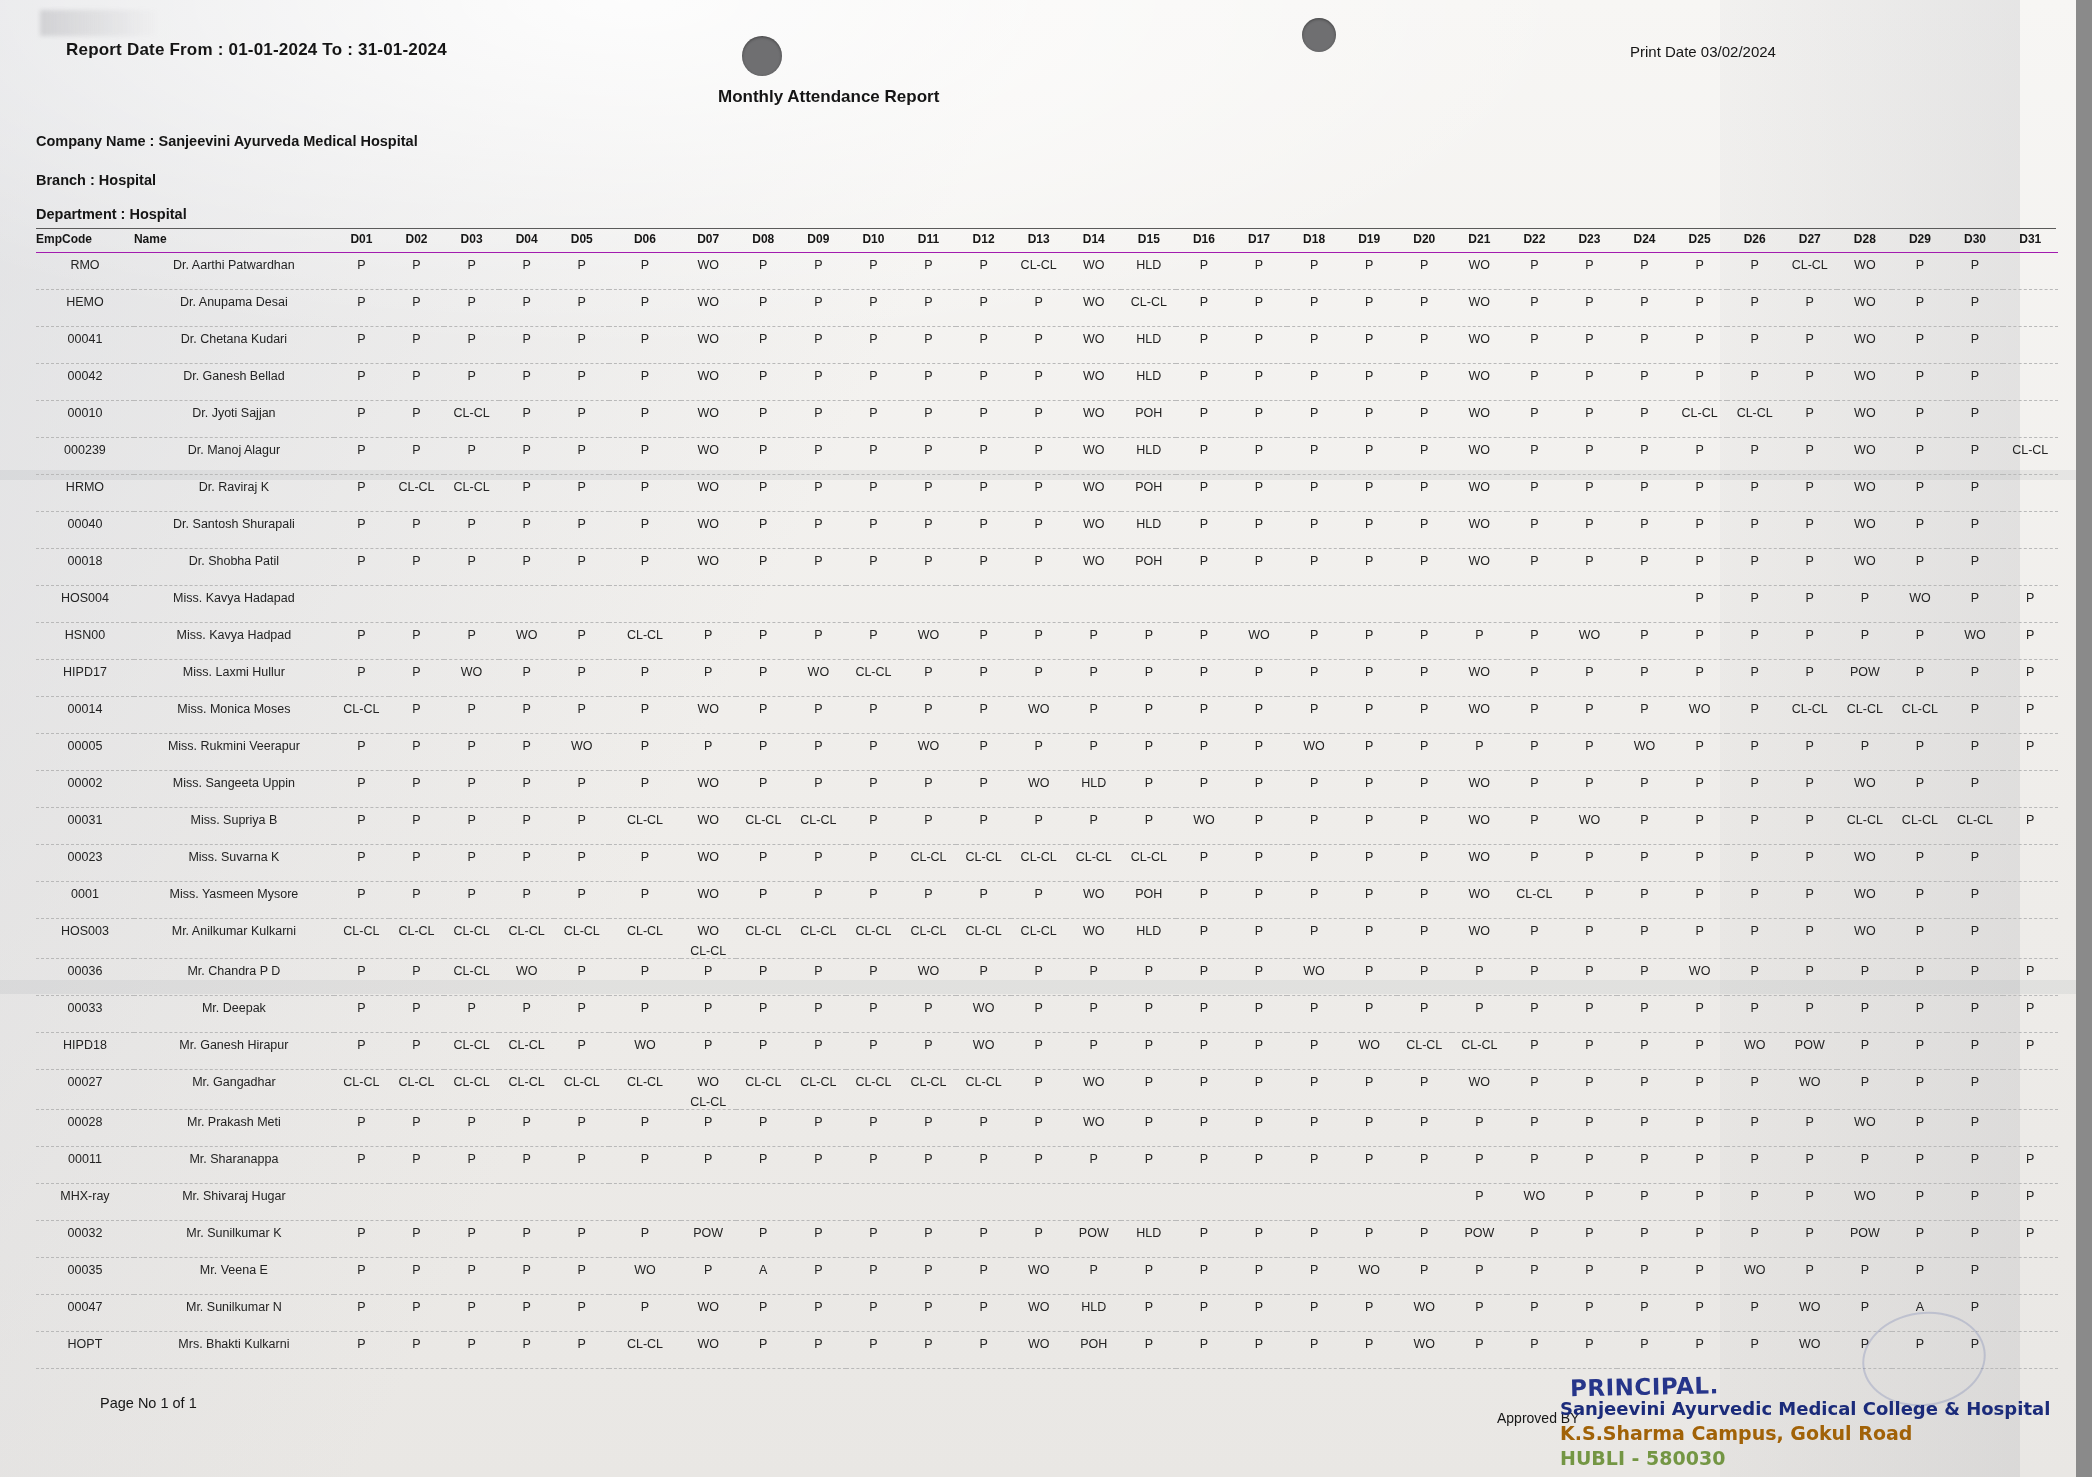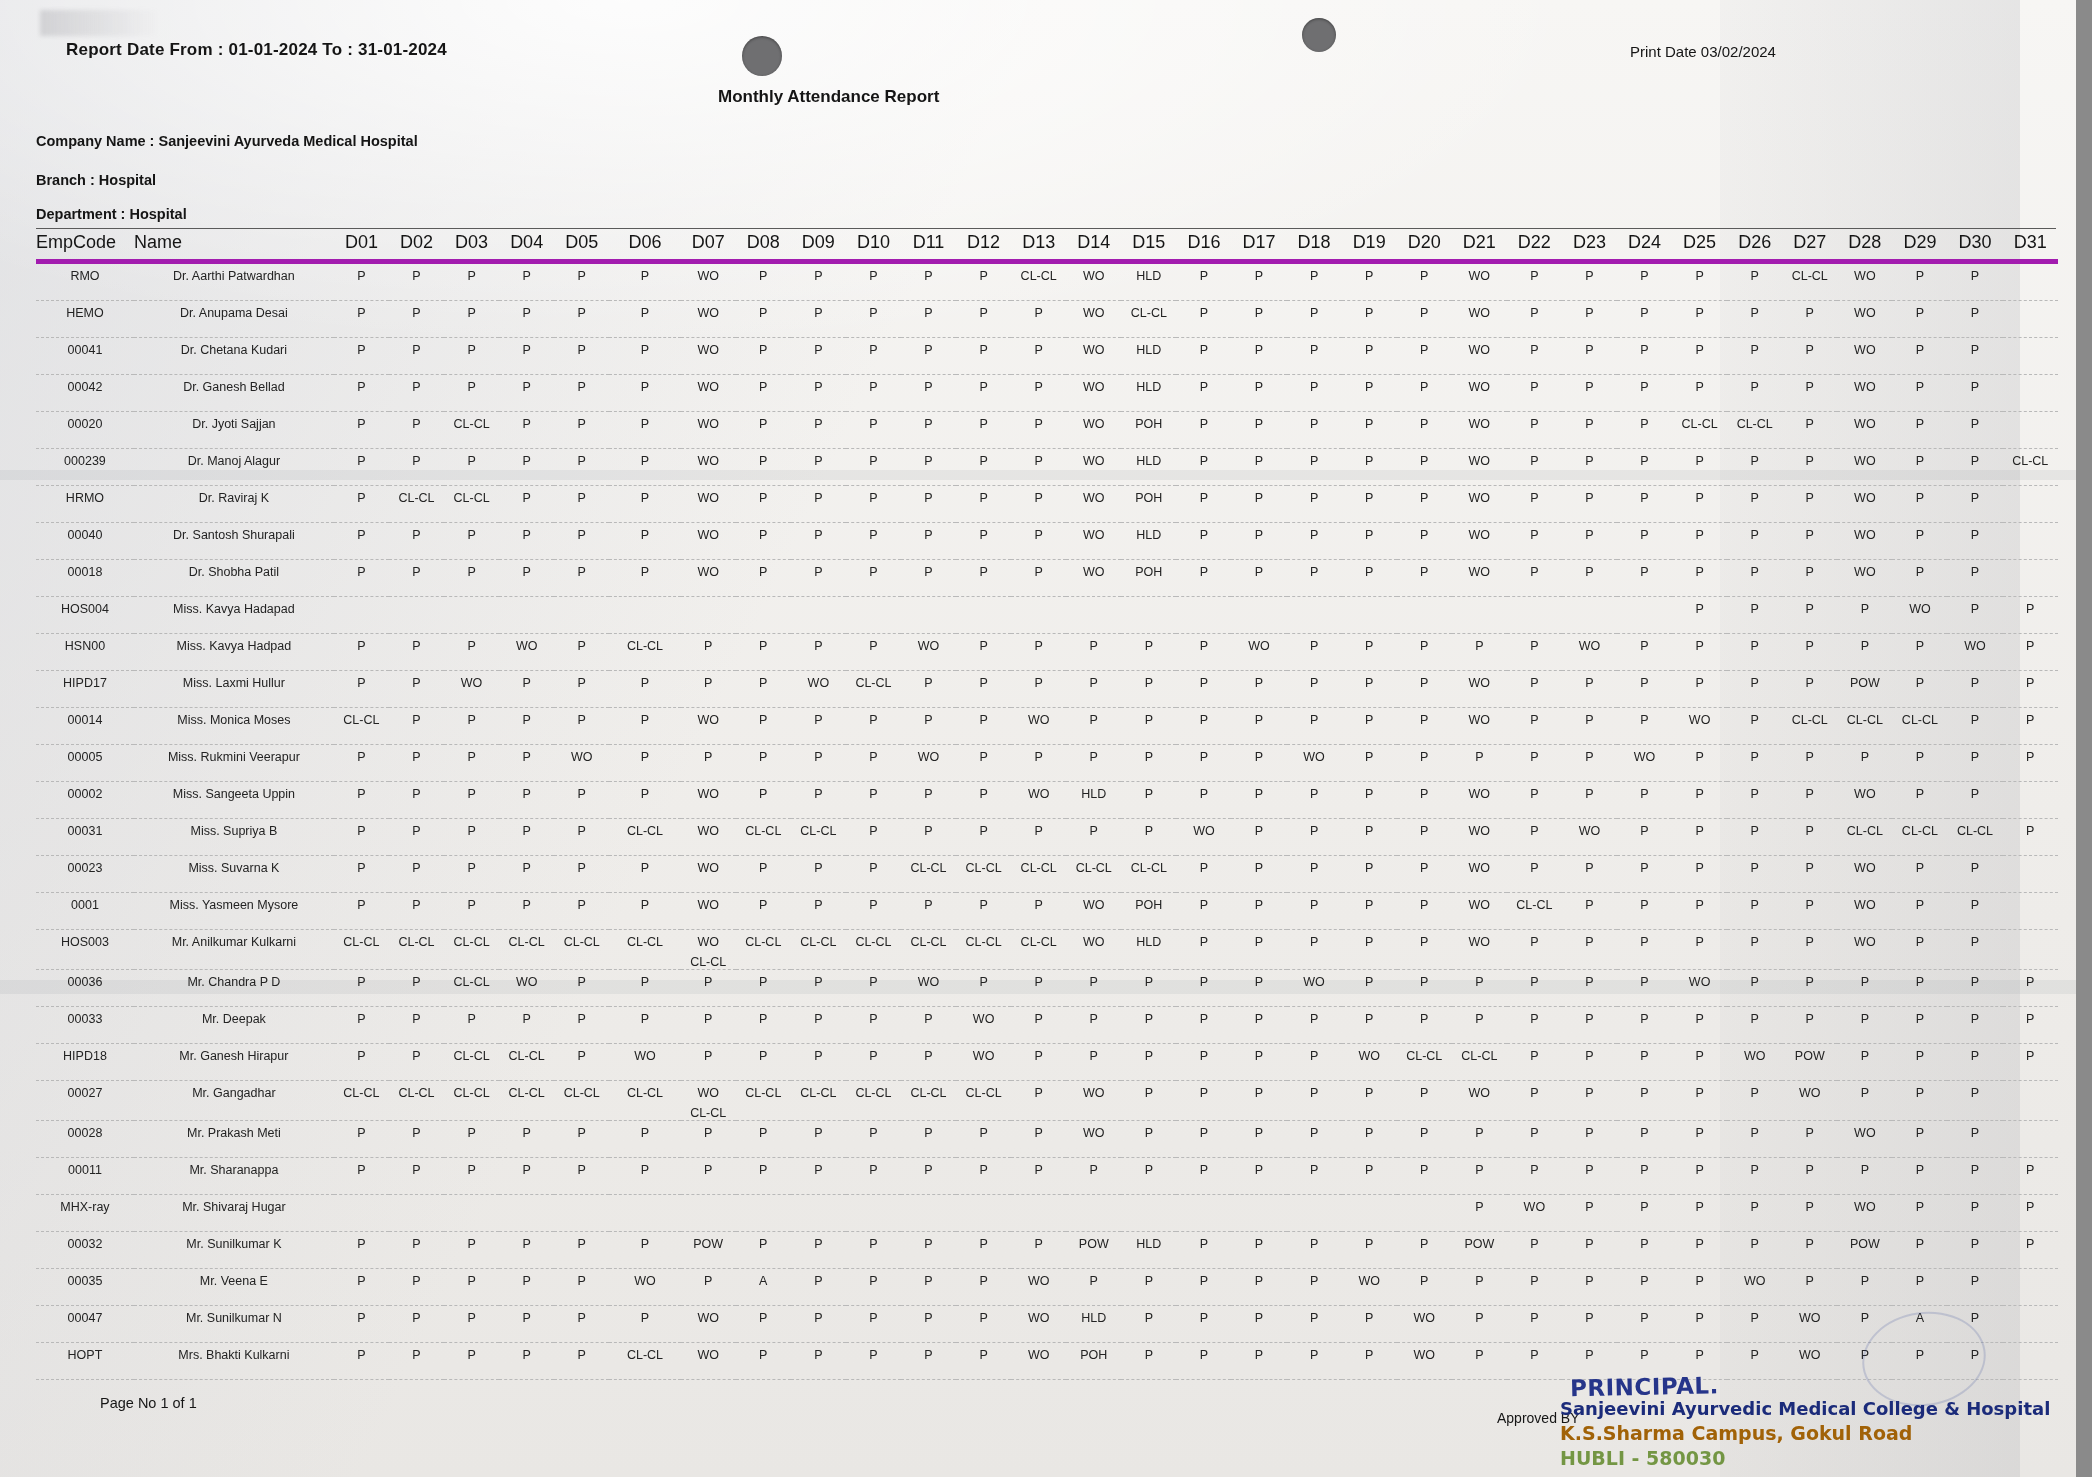--- a/index.html
+++ b/index.html
@@ -85,24 +85,24 @@
     border-collapse: collapse;
     font-size: 13px;
   }
   table.att th, table.att td {
     padding: 0;
     text-align: center;
     vertical-align: top;
     white-space: nowrap;
   }
   table.att thead th {
-    font-size: 18px;
-    font-weight: normal;
+    font-size: 12px;
+    font-weight: bold;
     padding-bottom: 6px;
-    border-bottom: 5px solid #a21caf;
+    border-bottom: 1px solid #a21caf;
   }
   table.att thead th.lcol { text-align: left; }
   table.att tbody tr {
     border-bottom: 1px dashed #b9b9b9;
   }
   table.att tbody td {
     height: 31px;
     font-size: 12.5px;
     padding-top: 5px;
     color: #232323;
@@ -403,21 +403,21 @@
             <td>P</td>
             <td>P</td>
             <td>P</td>
             <td>P</td>
             <td>WO</td>
             <td>P</td>
             <td>P</td>
             <td></td>
           </tr>
           <tr>
-            <td class="code">00020</td>
+            <td class="code">00010</td>
             <td class="name">Dr. Jyoti Sajjan</td>
             <td>P</td>
             <td>P</td>
             <td>CL-CL</td>
             <td>P</td>
             <td>P</td>
             <td>P</td>
             <td>WO</td>
             <td>P</td>
             <td>P</td>

